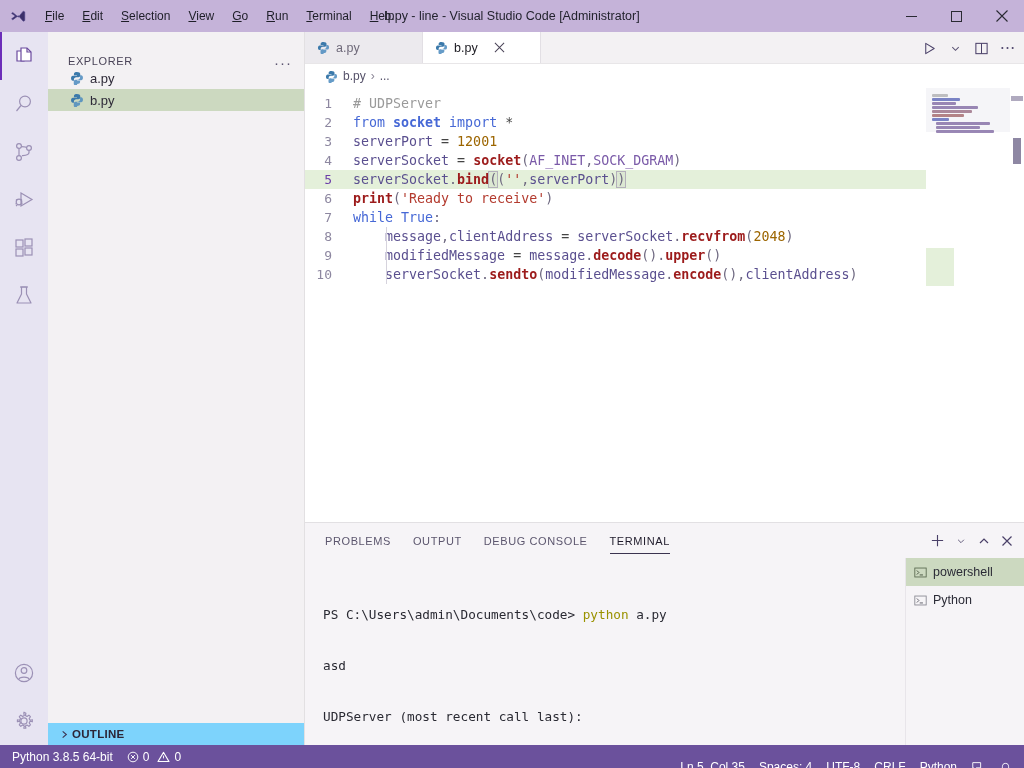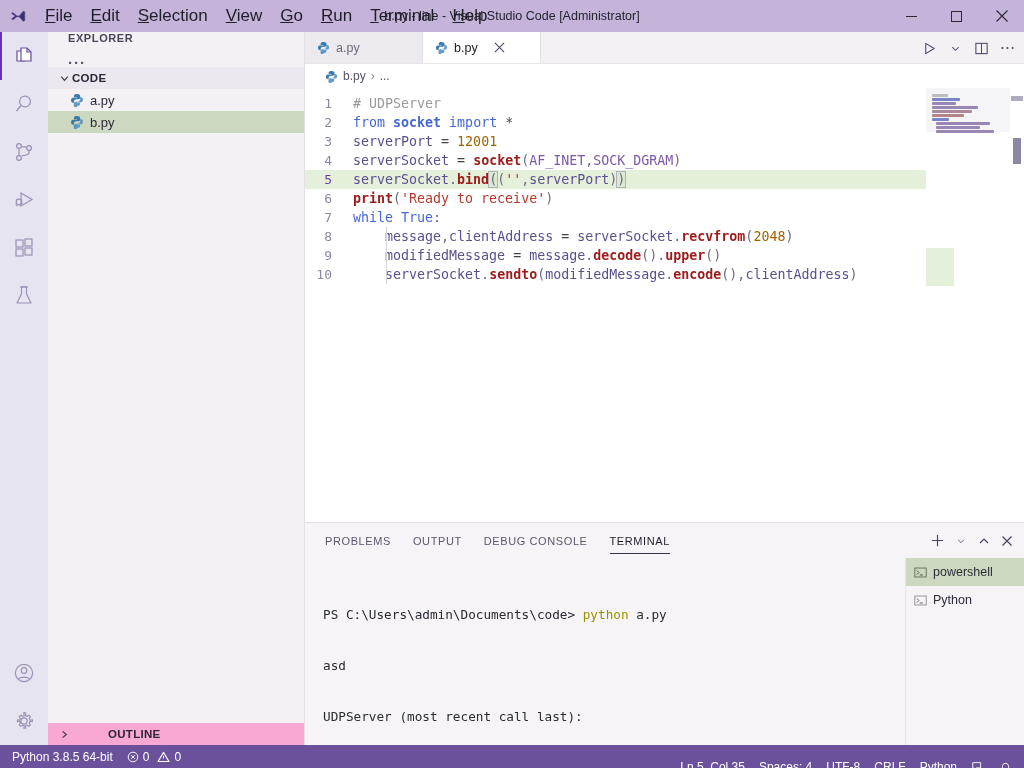--- a/index.html
+++ b/index.html
@@ -16,21 +16,21 @@
     position: absolute; top: 0; left: 0; width: 1024px; height: 32px;
     background: #c5b3d9;
     display: flex; align-items: center;
     font-size: 12.5px; color: #1f1f2e;
     user-select: none;
   }
   #vscode-logo { width: 36px; height: 32px; display:flex; align-items:center; justify-content:center; }
   .menu-list { display: flex; align-items: center; height: 32px; }
   .menu-item {
     padding: 0 9px; height: 32px; line-height: 32px;
-    font-size: 17px; color: #1e1e28; cursor: default;
+    font-size: 12px; color: #1e1e28; cursor: default;
   }
   .menu-item u { text-decoration: underline; }
   #window-title {
     position: absolute; left: 0; width: 1024px; text-align: center;
     font-size: 12.5px; color: #23232e; pointer-events: none;
   }
   #window-controls {
     position: absolute; right: 0; top: 0; height: 32px; display: flex; z-index:3;
   }
   .wc { width: 45px; height: 32px; display: flex; align-items: center; justify-content: center; }
@@ -52,41 +52,41 @@
   }
   #activity-bottom { position: absolute; bottom: 0; left: 0; width: 48px; }
 
   
   #sidebar {
     position: absolute; top: 32px; left: 48px; width: 257px; height: 713px;
     background: #f3f1f3;
     border-right: 1px solid #e2e0e2;
   }
   #sidebar-header {
-    height: 35px; display: flex; align-items: flex-start; justify-content: space-between;
+    height: 35px; display: flex; align-items: flex-end; justify-content: space-between;
     padding: 0 12px 0 20px;
-    font-size: 11px; letter-spacing: .6px; color: #4a4458; font-weight: 700; flex-direction: column;
+    font-size: 11px; letter-spacing: .6px; color: #4a4458; font-weight: 400;
   }
   #sidebar-more { font-size: 15px; color: #5c5470; letter-spacing: 1px; line-height: 8px; }
   .folder-row {
     height: 22px; display: flex; align-items: center;
     background: #ede7ef; padding-left: 8px;
     font-size: 11.5px; font-weight: bold; color: #2c2536; letter-spacing: .3px;
   }
   .chev { width: 16px; display:flex; align-items:center; justify-content:center; }
   .file-row {
     height: 22px; display: flex; align-items: center; padding-left: 22px;
     font-size: 13px; color: #2e2a38;
   }
   .file-row.selected { background: #ccd9c0; }
   .pyicon { margin-right: 6px; display:flex; align-items:center; }
   #outline-row {
     position: absolute; bottom: 0; left: 0; width: 256px; height: 22px;
-    background: #f9a8d4; display: flex; align-items: center; padding-left: 8px;
-    font-size: 11.5px; font-weight: bold; color: #2c2536; letter-spacing: .3px; gap: 36px;
+    background: #7dd3fc; display: flex; align-items: center; padding-left: 8px;
+    font-size: 11.5px; font-weight: bold; color: #2c2536; letter-spacing: .3px;
   }
 
   
   #editor-area {
     position: absolute; top: 32px; left: 305px; width: 719px; height: 713px;
     background: #ffffff;
   }
   #tabs {
     height: 32px; background: #f3f1f3; display: flex; align-items: stretch;
     border-bottom: 1px solid #e8e6e8; position: relative;
@@ -301,28 +301,20 @@
         <path d="M12 3.2 l1.9 1.1 -.5 2.2 1.6 .9 1.9-1.2 1.5 1.5 -1.2 1.9 .9 1.6 2.2-.5 0 2.1 -2.2-.5 -.9 1.6 1.2 1.9 -1.5 1.5 -1.9-1.2 -1.6 .9 .5 2.2 -2.1 0 .5-2.2 -1.6-.9 -1.9 1.2 -1.5-1.5 1.2-1.9 -.9-1.6 -2.2 .5 0-2.1 2.2 .5 .9-1.6 -1.2-1.9 1.5-1.5 1.9 1.2 1.6-.9 -.5-2.2 Z" fill="none" stroke="#9b90b5" stroke-width="1.15" stroke-linejoin="round"></path>
       </svg>
     </div>
   </div>
 </div>
 
 <div id="sidebar">
   <div id="sidebar-header">
     <span>EXPLORER</span>
     <span id="sidebar-more">···</span>
-  </div>
-  <div class="folder-row">
-    <span class="chev">
-      <svg width="11" height="11" viewBox="0 0 12 12">
-          <path d="M2.5 4 L6 8 L9.5 4" fill="none" stroke="#3b3350" stroke-width="1.2"></path>
-        </svg>
-    </span>
-    <span>CODE</span>
   </div>
   <div class="file-row">
     <span class="pyicon">
       <svg width="14" height="14" viewBox="0 0 16 16">
         <path d="M7.9 1.2c-1.9 0-3.4.6-3.4 2.2v1.5h3.5v.5H3.3c-1.4 0-2.1 1.2-2.1 2.9s.7 2.8 2.1 2.8h1.2V9.5c0-1.4 1.2-2.5 2.6-2.5h2.6c1.1 0 2-.9 2-2V3.4c0-1.3-1.2-2.2-3.8-2.2z" fill="#3c7aab"></path>
         <path d="M8.1 14.8c1.9 0 3.4-.6 3.4-2.2v-1.5H8v-.5h4.7c1.4 0 2.1-1.2 2.1-2.9s-.7-2.8-2.1-2.8h-1.2v2.6c0 1.4-1.2 2.5-2.6 2.5H6.3c-1.1 0-2 .9-2 2v2.6c0 1.3 1.2 2.2 3.8 2.2z" fill="#4b8bbe" opacity="0.85"></path>
       </svg>
     </span>
     <span>a.py</span>
   </div>

